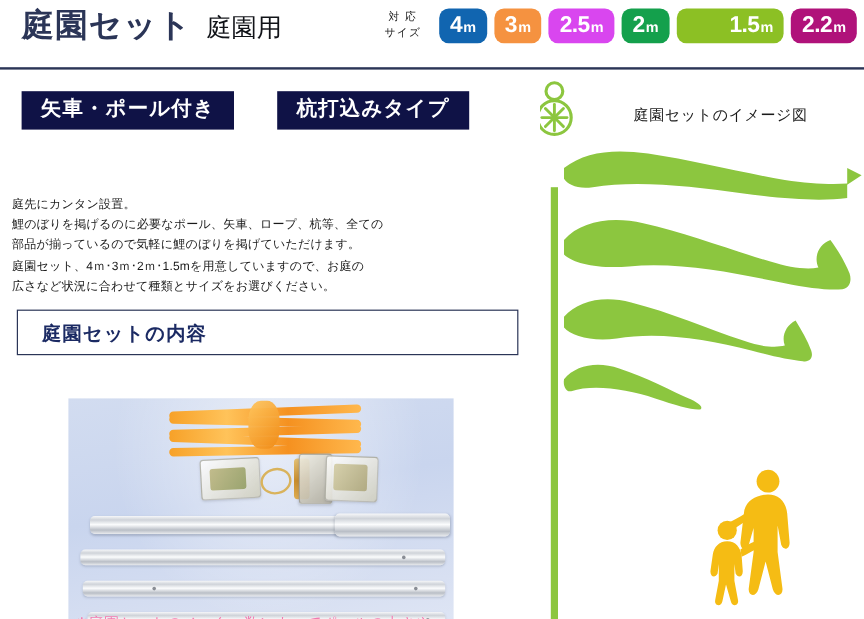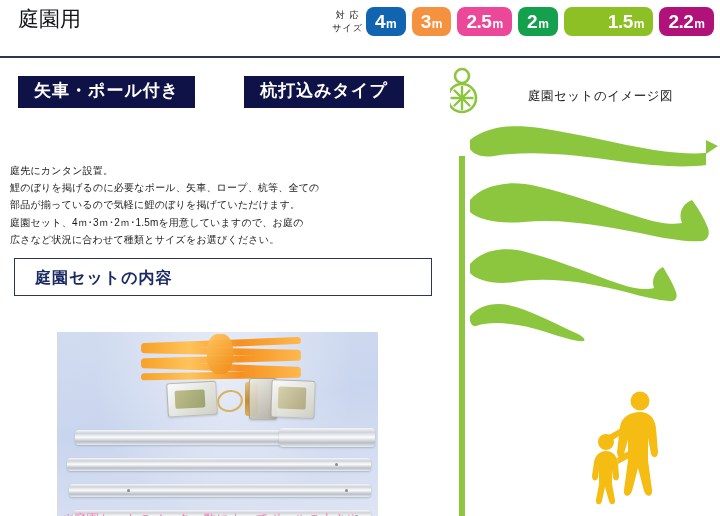--- a/index.html
+++ b/index.html
@@ -9,34 +9,34 @@
     overflow:hidden;position:relative;
   }
   .page{position:relative;width:720px;height:516px;}
 
   
   .header{position:absolute;left:0;top:0;width:720px;height:54px;}
   .title-wrap{position:absolute;left:18px;top:8px;display:flex;align-items:baseline;gap:12px;}
   .title-main{font-size:27px;font-weight:bold;color:#2b3557;letter-spacing:1px;line-height:1;}
   .title-sub{font-size:21px;font-weight:normal;color:#111318;letter-spacing:0px;line-height:1;}
 
-  .size-block{position:absolute;right:6px;top:7px;display:flex;align-items:center;gap:3px;justify-content:space-between;}
+  .size-block{position:absolute;right:6px;top:7px;display:flex;align-items:center;gap:15px;justify-content:space-between;}
   .size-label{font-size:9px;color:#1a1a1a;line-height:1.35;text-align:center;letter-spacing:1px;
               font-family:"DejaVu Sans",sans-serif;}
   .badges{display:flex;gap:6px;align-items:center;}
   .badge{border-radius:8px;color:#fff;font-weight:bold;height:29px;display:flex;
          align-items:baseline;justify-content:center;padding:0 9px;box-sizing:border-box;}
   .badge .n{font-size:19px;line-height:29px;letter-spacing:-0.5px;}
   .badge .u{font-size:12px;line-height:29px;margin-left:1px;}
 
   .hr{position:absolute;left:0;top:56px;width:720px;height:2px;background:#2b3557;}
 
   
   .left{position:absolute;left:0;top:60px;width:450px;height:456px;}
-  .banner-row{position:absolute;left:18px;top:16px;display:flex;gap:49px;}
+  .banner-row{position:absolute;left:18px;top:16px;display:flex;gap:36px;}
   .banner{background:#0f1246;color:#ffffff;font-size:17px;font-weight:bold;
           padding:6px 16px 7px 16px;letter-spacing:1px;line-height:1.1;}
 
   .body-copy{position:absolute;left:10px;top:58px;width:430px;
              font-size:10px;color:#1a1a1a;line-height:1.72;letter-spacing:0.2px;margin-top:44px;}
   .body-copy p{margin:0;white-space:nowrap;}
 
   .content-box{position:absolute;left:14px;top:170px;width:418px;height:38px;
                border:1px solid #2b3557;box-sizing:border-box;background:#fff;margin-top:28px;}
   .content-box-title{position:absolute;left:20px;top:9px;font-size:16px;font-weight:bold;
@@ -96,38 +96,39 @@
   .koi{position:absolute;}
   .people{position:absolute;left:140px;top:330px;}
 </style>
 </head>
 <body>
 
 <div class="page">
 
   <div class="header">
     <div class="title-wrap">
+      <span class="title-main">庭園セット</span>
       <span class="title-sub">庭園用</span>
     </div>
 
     <div class="size-block">
       <div class="size-label">
         <div>対 応</div>
         <div>サイズ</div>
       </div>
       <div class="badges" id="badges">
           <div class="badge" style="background: rgb(17, 101, 176);">
             <span class="n">4</span>
             <span class="u">m</span>
           </div>
           <div class="badge" style="background: rgb(245, 146, 64);">
             <span class="n">3</span>
             <span class="u">m</span>
           </div>
-          <div class="badge" style="background: #ec4899;">
+          <div class="badge" style="background: #d946ef;">
             <span class="n">2.5</span>
             <span class="u">m</span>
           </div>
           <div class="badge" style="background: rgb(20, 160, 76);">
             <span class="n">2</span>
             <span class="u">m</span>
           </div>
           <div class="badge" style="background: rgb(140, 192, 36); padding-left: 44px;">
             <span class="n">1.5</span>
             <span class="u">m</span>

